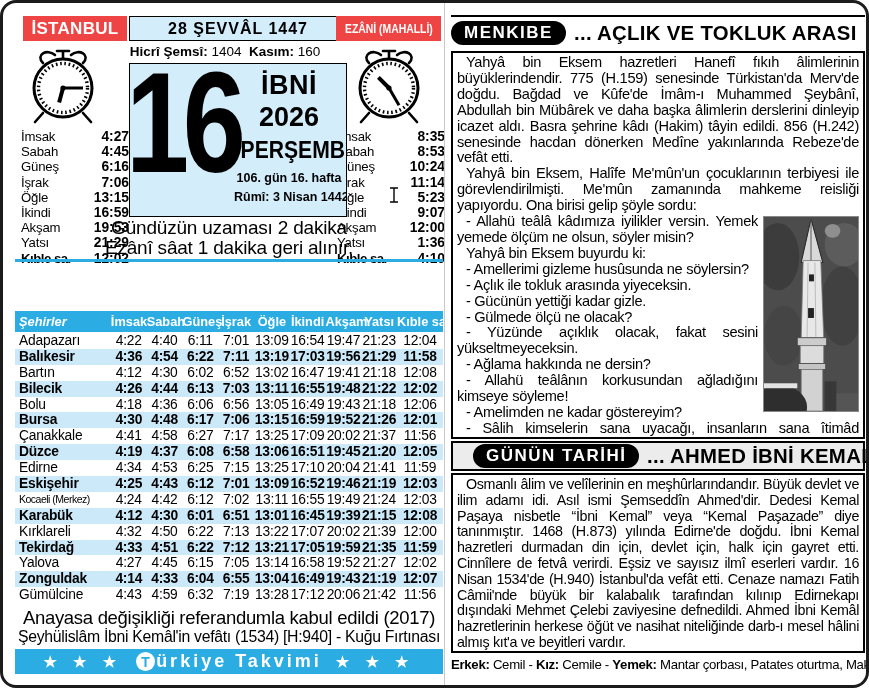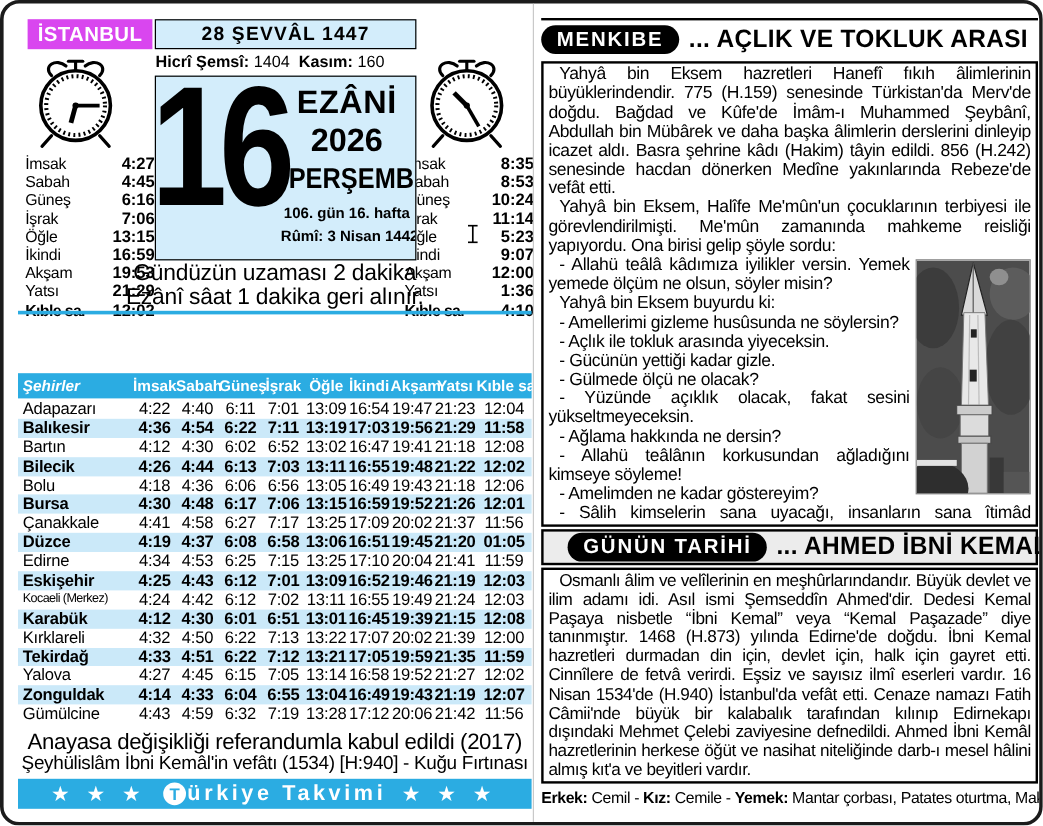--- a/index.html
+++ b/index.html
@@ -2,21 +2,21 @@
 <html><head>
 <meta charset="utf-8">
 <style>
   html,body{margin:0;padding:0;background:#fff;}
   .page{position:relative;width:869px;height:688px;box-sizing:border-box;background:#fff;
         border:3px solid #1b1b1b;border-radius:16px;overflow:hidden;
         font-family:"Liberation Sans",sans-serif;color:#000;}
   
   .panel-left{position:absolute;left:12px;top:10px;width:428px;height:664px;}
   .vline{position:absolute;left:441px;top:0;width:1px;height:688px;background:#c9c9c9;}
-  .badge{position:absolute;height:25px;background:#d946ef;color:#fff;font-weight:900;
+  .badge{position:absolute;height:25px;background:#ef4444;color:#fff;font-weight:900;
          display:flex;align-items:center;justify-content:center;}
   .badge-left{left:8px;top:3px;width:104px;font-size:17px;letter-spacing:.3px;}
   .badge-right{left:321px;top:3px;width:105px;font-size:13px;}
   .badge-right span{display:inline-block;transform:scaleX(.8);white-space:nowrap;}
   .topbox{position:absolute;left:114px;top:3px;width:216px;height:23px;background:#D3EDFB;
           border:1.5px solid #000;display:flex;align-items:center;justify-content:center;
           font-weight:900;font-size:16px;letter-spacing:1px;}
   .hicri-line{position:absolute;left:88px;top:31px;width:244px;text-align:center;font-size:13.5px;white-space:nowrap;}
   .hicri-line .b{font-weight:bold;}
   .clock{position:absolute;width:84px;height:78px;}
@@ -96,20 +96,23 @@
   .ibeam{position:absolute;left:386px;top:184px;}
 </style>
 </head>
 <body>
 
 <div class="page">
 
   <div class="panel-left">
     <div class="badge badge-left">İSTANBUL</div>
     <div class="topbox">28 ŞEVVÂL 1447</div>
+    <div class="badge badge-right">
+      <span>EZÂNİ (MAHALLİ)</span>
+    </div>
 
     <div class="hicri-line">
       <span class="b">Hicrî Şemsî:</span>
       <span>1404</span>&nbsp;
       <span class="b">Kasım:</span>
       <span>160</span>
     </div>
 
     <svg class="clock clock-l" viewBox="0 0 84 78">
       <g stroke="#000" fill="none" stroke-width="2.6" stroke-linecap="round">
@@ -226,21 +229,21 @@
         </div>
         <div class="time-row em">
           <span class="tl">Kıble sa.</span>
           <span class="tv">4:10</span>
         </div>
       </div>
 
     <div class="datebox">
       <div class="bigday">16</div>
       <div class="dstack">
-        <div class="m">EZÂNİ</div>
+        <div class="m">İBNİ</div>
         <div class="y">2026</div>
         <div class="w">PERŞEMBE</div>
         <div class="gi">106. gün  16. hafta</div>
         <div class="ru">Rûmî: 3 Nisan 1442</div>
       </div>
     </div>
 
     <div class="note n1">Gündüzün uzaması 2 dakika</div>
     <div class="note n2">Ezânî sâat 1 dakika geri alınır.</div>
 
@@ -347,21 +350,21 @@
         <div class="trow hl">
           <span class="city">Düzce</span>
           <span class="c">4:19</span>
           <span class="c">4:37</span>
           <span class="c">6:08</span>
           <span class="c">6:58</span>
           <span class="c">13:06</span>
           <span class="c">16:51</span>
           <span class="c">19:45</span>
           <span class="c">21:20</span>
-          <span class="c">01:05</span>
+          <span class="c">12:05</span>
         </div>
         <div class="trow">
           <span class="city">Edirne</span>
           <span class="c">4:34</span>
           <span class="c">4:53</span>
           <span class="c">6:25</span>
           <span class="c">7:15</span>
           <span class="c">13:25</span>
           <span class="c">17:10</span>
           <span class="c">20:04</span>

